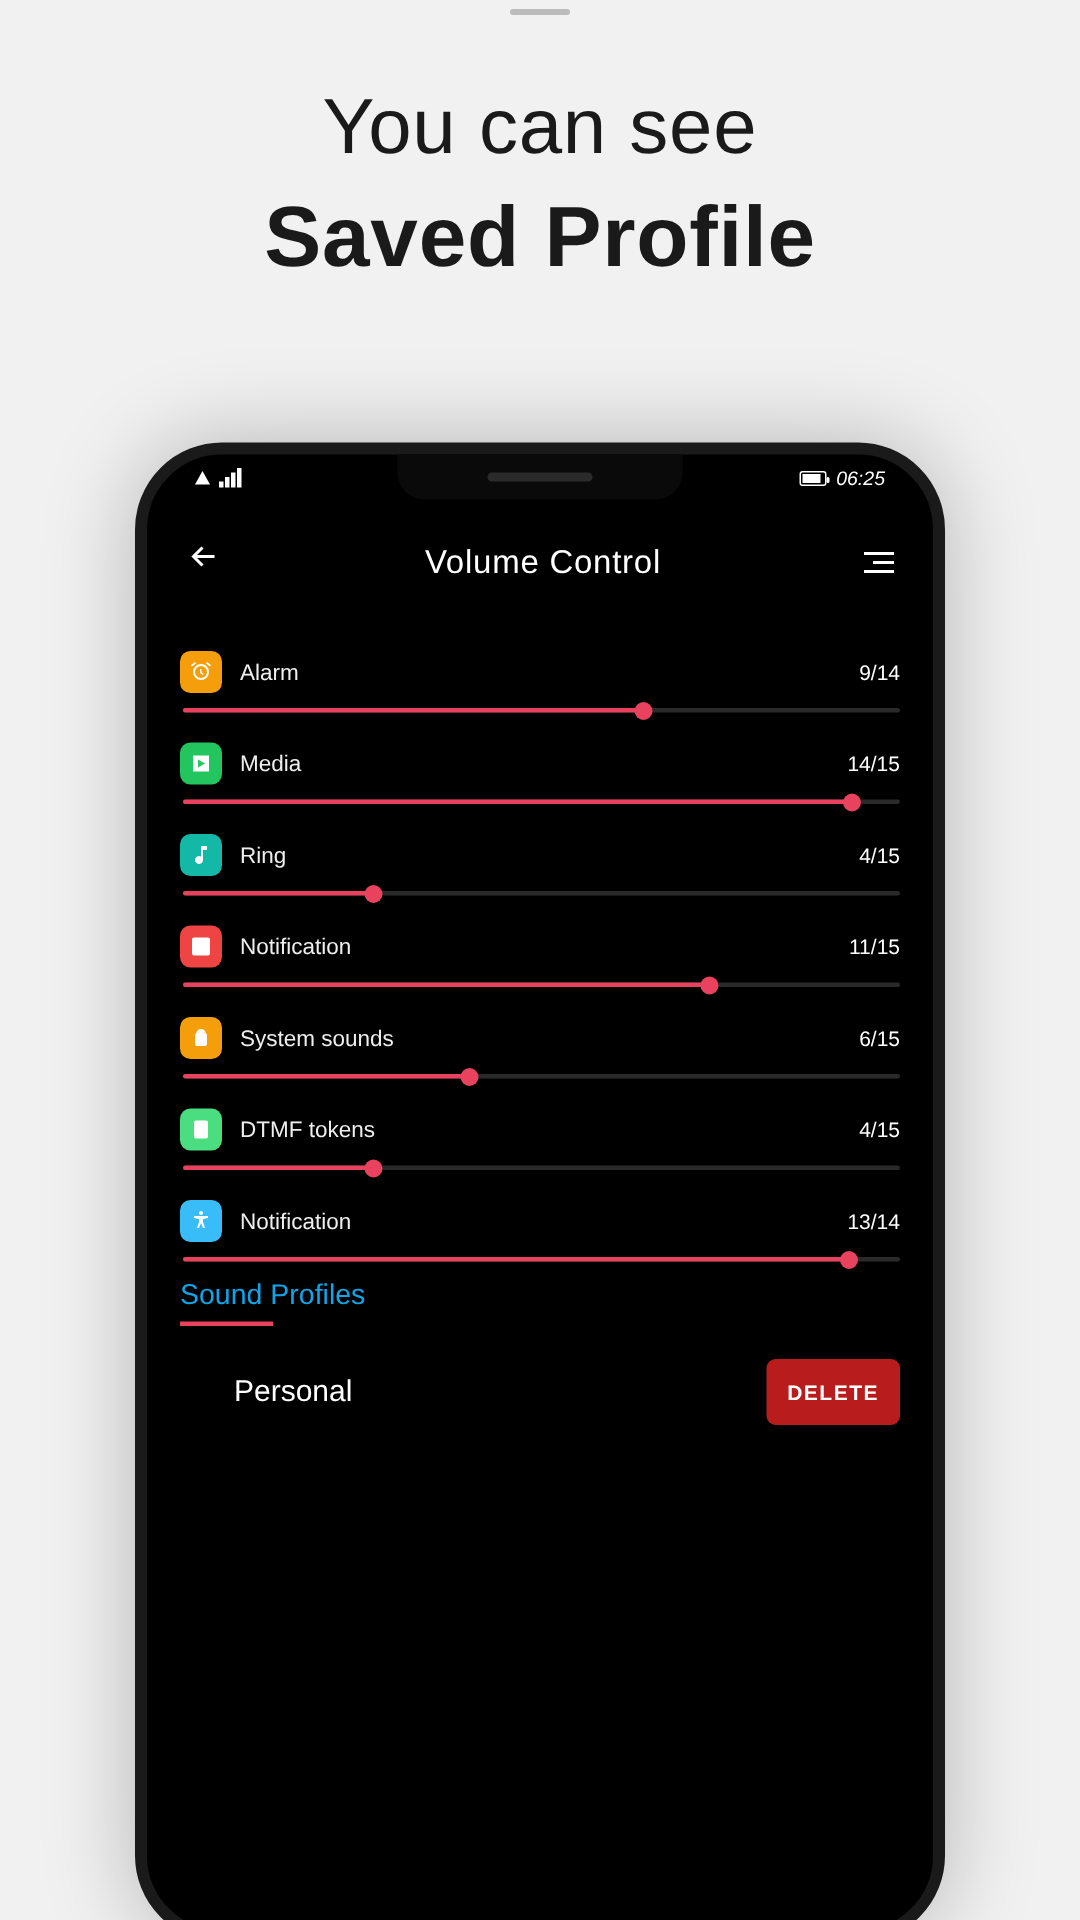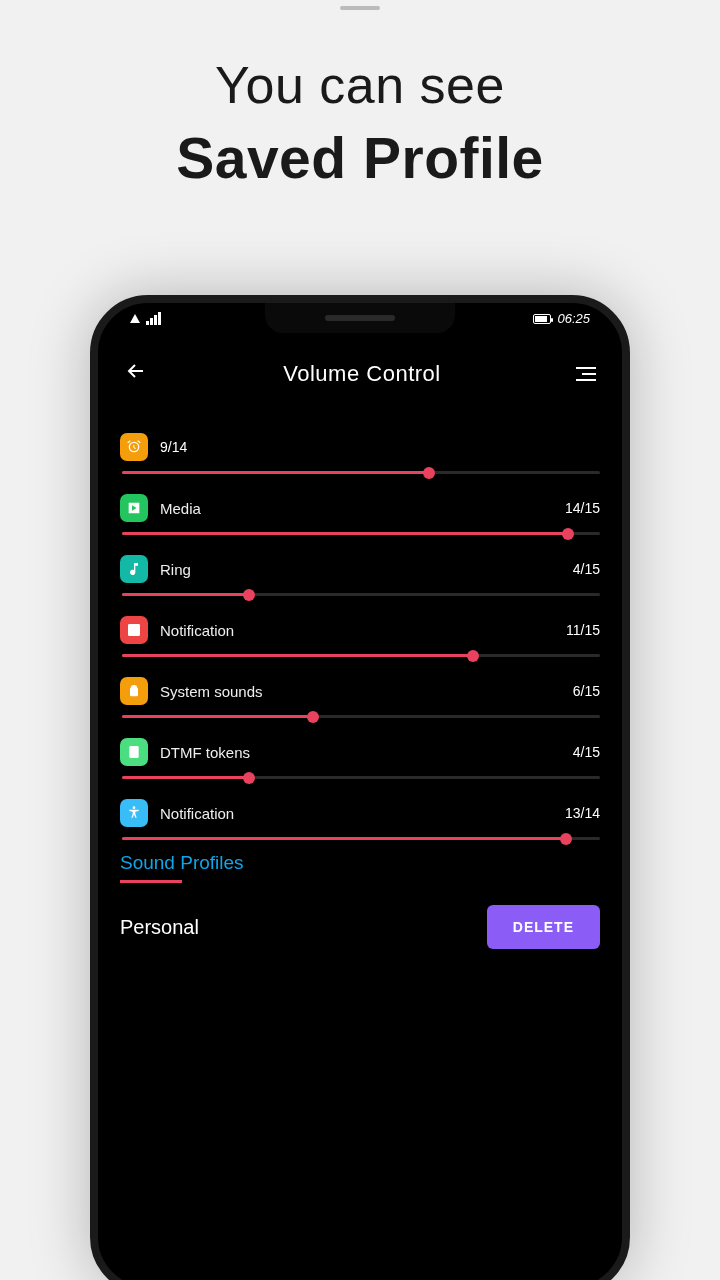--- a/index.html
+++ b/index.html
@@ -125,28 +125,28 @@
     background: #e8425f;
     border-radius: 50%;
     transform: translate(-50%, -50%);
   }
   .section-header { color: #0ea5e9; font-size: 19px; font-weight: 500; margin-top: 12px; }
   .section-underline { width: 62px; height: 3px; background: #e8425f; margin-top: 6px; }
   .profile-row {
     display:flex; align-items:center; justify-content:space-between;
     margin-top: 22px; gap: 14px;
   }
-  .profile-name { font-size: 20px; font-weight: 500; color:#fff; flex:1; }
+  .profile-name { font-size: 20px; font-weight: 500; color:#fff; flex:1;margin-left:36px; }
   .btn {
-    background: #8b5cf6;
+    background: #b91c1c;
     color: #fff;
     font-size: 14px;
     font-weight: 600;
     letter-spacing: 1px;
-    padding: 14px 26px;
+    padding: 14px 14px;
     border-radius: 6px;
     cursor: pointer;
     border: none;
   }
   
   .bg-orange{background:#f59e0b}
   .bg-green{background:#22c55e}
   .bg-blue{background:#3b82f6}
   .bg-teal{background:#14b8a6}
   .bg-red{background:#ef4444}
@@ -202,20 +202,21 @@
     </div>
 
     <div class="sliders" id="sliders">
         <div class="slider-row">
           <div class="slider-head">
             <div class="icon-box bg-orange">
               <svg viewBox="0 0 24 24">
                 <path d="M12 4a8 8 0 108 8 8 8 0 00-8-8zm0 14a6 6 0 116-6 6 6 0 01-6 6zm.5-9H11v4l3 2 .75-1.2-2.25-1.5zM6 2L2 5l1 1.4L7 3.4zM18 2l4 3-1 1.4L17 3.4z"></path>
               </svg>
             </div>
+            <div class="slider-label">Alarm</div>
             <div class="slider-value">9/14</div>
           </div>
           <div class="slider-track">
             <div class="slider-fill" style="width:64.28571428571429%"></div>
             <div class="slider-thumb" style="left:64.28571428571429%"></div>
           </div>
         </div>
         <div class="slider-row">
           <div class="slider-head">
             <div class="icon-box bg-green">

